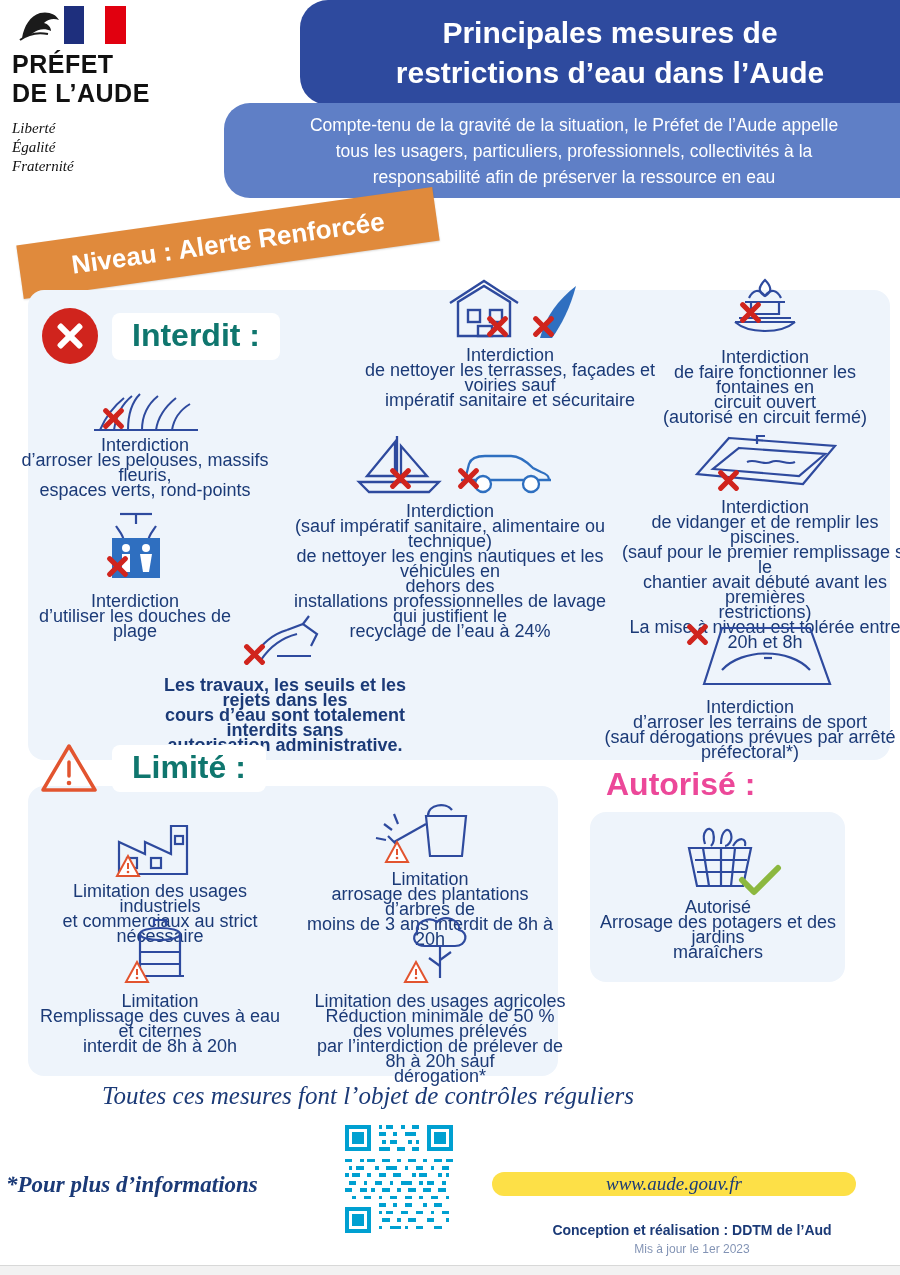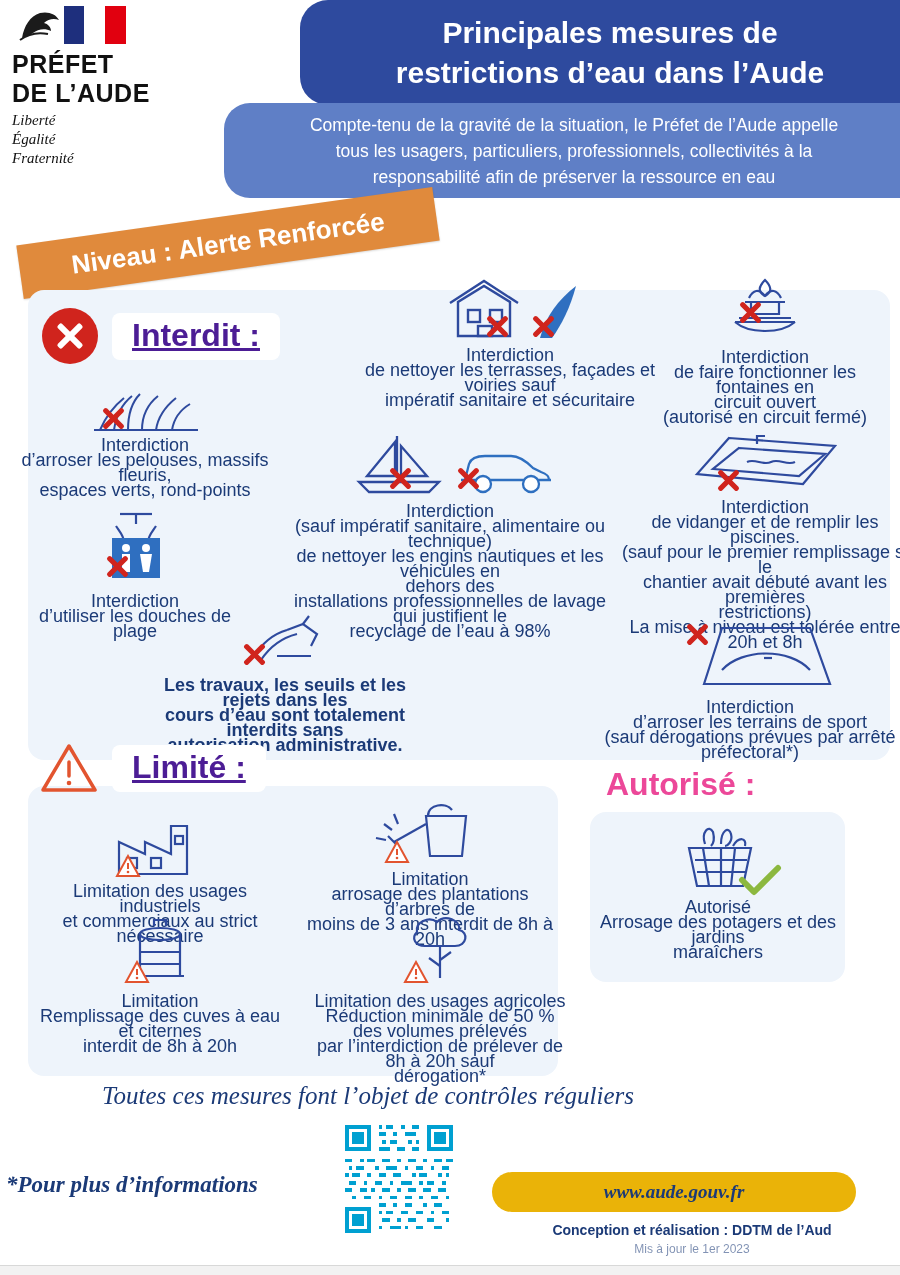--- a/index.html
+++ b/index.html
@@ -13,21 +13,21 @@
 
   
   .logo-block{position:absolute;left:12px;top:4px;width:230px;}
   .marianne{width:120px;height:44px;position:relative;}
   .flag{position:absolute;top:2px;left:52px;width:62px;height:38px;}
   .flag .b{position:absolute;left:0;top:0;width:20px;height:38px;background:#1e2f7d;}
   .flag .w{position:absolute;left:20px;top:0;width:21px;height:38px;background:#fff;}
   .flag .r{position:absolute;left:41px;top:0;width:21px;height:38px;background:#e1000f;}
   .marianne-face{position:absolute;left:6px;top:4px;width:44px;height:34px;}
   .prefet{font-family:Liberation Sans, sans-serif;font-weight:bold;font-size:25px;line-height:25px;color:#111;margin-top:4px;letter-spacing:.5px;}
-  .devise{font-family:"Liberation Serif", serif;font-style:italic;font-size:15px;line-height:19px;color:#111;margin-top:5px;}
+  .devise{font-family:"Liberation Serif", serif;font-style:italic;font-size:15px;line-height:19px;color:#111;margin-top:13px;}
 
   .banner-title{
     position:absolute;left:300px;top:0;width:620px;height:105px;
     background:#2e4a9e;border-radius:28px 0 0 28px;
     color:#fff;text-align:center;
     display:flex;flex-direction:column;justify-content:center;
     font-weight:bold;font-size:30px;line-height:40px;
     padding:0 14px;box-sizing:border-box;
   }
   .banner-sub{
@@ -59,21 +59,21 @@
   .panel-autorise{
     position:absolute;left:590px;top:812px;width:255px;height:170px;
     background:#eef4fb;border-radius:16px;
   }
 
   .sect-head{position:absolute;display:flex;align-items:center;gap:14px;z-index:5;}
   .sect-head .label{
     background:#ffffff;padding:4px 20px 6px 20px;border-radius:8px;
     font-size:32px;font-weight:bold;
   }
-  .red{color:#4c1d95;text-decoration:underline;}
+  .red{color:#0f766e;}
   .green{color:#ec4899;}
 
   .x-circle{width:56px;height:56px;border-radius:50%;background:#d0241d;position:relative;}
   .x-circle:before,.x-circle:after{content:"";position:absolute;left:12px;top:25px;width:32px;height:6px;background:#fff;border-radius:2px;}
   .x-circle:before{transform:rotate(45deg);}
   .x-circle:after{transform:rotate(-45deg);}
   .tri-svg{width:58px;height:52px;}
 
   .item{position:absolute;text-align:center;font-size:18px;line-height:15px;color:#1b3a77;}
   .item .cap{margin-top:4px;}
@@ -89,23 +89,23 @@
     font-family:"Liberation Serif", serif;font-style:italic;font-weight:normal;
     font-size:25px;color:#1b3a77;
   }
   .pourplus{
     position:absolute;left:6px;top:1172px;width:320px;
     font-family:"Liberation Serif", serif;font-style:italic;font-weight:bold;
     font-size:23px;color:#1b3a77;
   }
   .qr{position:absolute;left:345px;top:1125px;width:108px;height:108px;}
   .urlpill{
-    position:absolute;left:492px;top:1172px;width:364px;height:40px;
-    background:#eab308;border-radius:20px;display:flex;align-items:center;justify-content:center;
-    color:#1b3a77;font-weight:bold;font-style:italic;font-size:19px;
+    position:absolute;left:492px;top:1172px;width:364px;height:24px;
+    background:#fde047;border-radius:20px;display:flex;align-items:center;justify-content:center;
+    color:#1b3a77;font-weight:normal;font-style:italic;font-size:19px;
     font-family:"Liberation Serif", serif;
   }
   .credits{
     position:absolute;left:492px;top:1222px;width:400px;text-align:center;
     font-weight:bold;font-size:14px;color:#1b3a77;
   }
   .credits2{
     position:absolute;left:492px;top:1242px;width:400px;text-align:center;
     font-size:12px;color:#1b3a77;opacity:.55;
   }
@@ -241,21 +241,21 @@
       </svg>
       <div class="xmark" style="left:50px;top:36px;"></div>
       <div class="xmark" style="left:118px;top:36px;"></div>
     </div>
     <div class="cap">
       <div>Interdiction</div>
       <div>(sauf impératif sanitaire, alimentaire ou technique)</div>
       <div>de nettoyer les engins nautiques et les véhicules en</div>
       <div>dehors des</div>
       <div>installations professionnelles de lavage qui justifient le</div>
-      <div>recyclage de l’eau à 98%</div>
+      <div>recyclage de l’eau à 24%</div>
     </div>
   </div>
 
   <div class="item" style="left:620px;top:428px;width:290px;">
     <div class="icon-wrap">
       <svg width="160" height="66" viewBox="0 0 160 66">
         <g fill="none" stroke="#2e4a9e" stroke-width="2.2">
           <path d="M44 10 L150 18 L118 56 L12 46 Z"></path>
           <path d="M54 20 L140 26 L114 48 L28 41 Z"></path>
           <path d="M62 34 C70 30 78 38 86 34 C94 30 102 38 110 34"></path>

